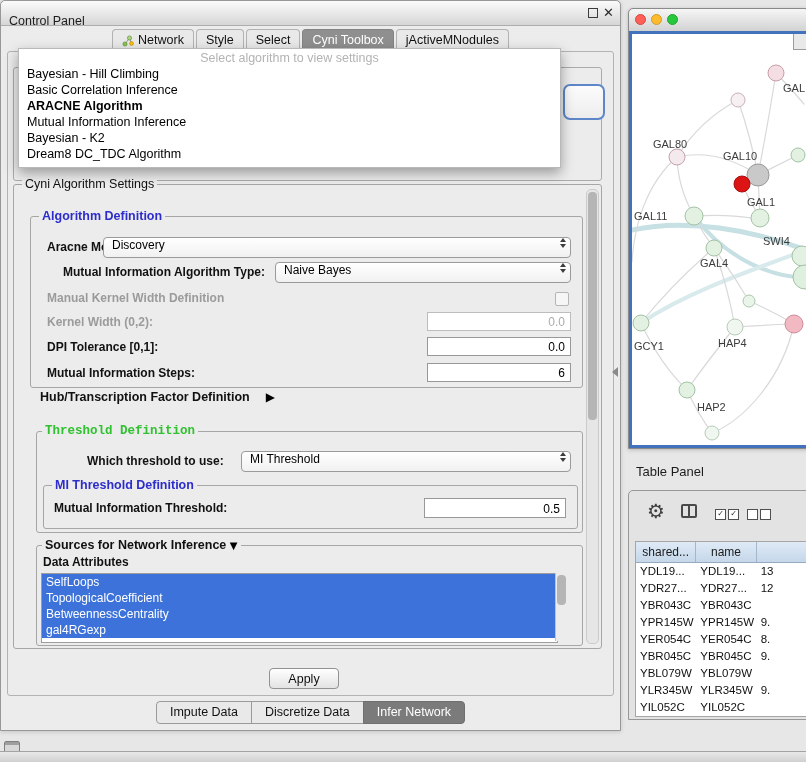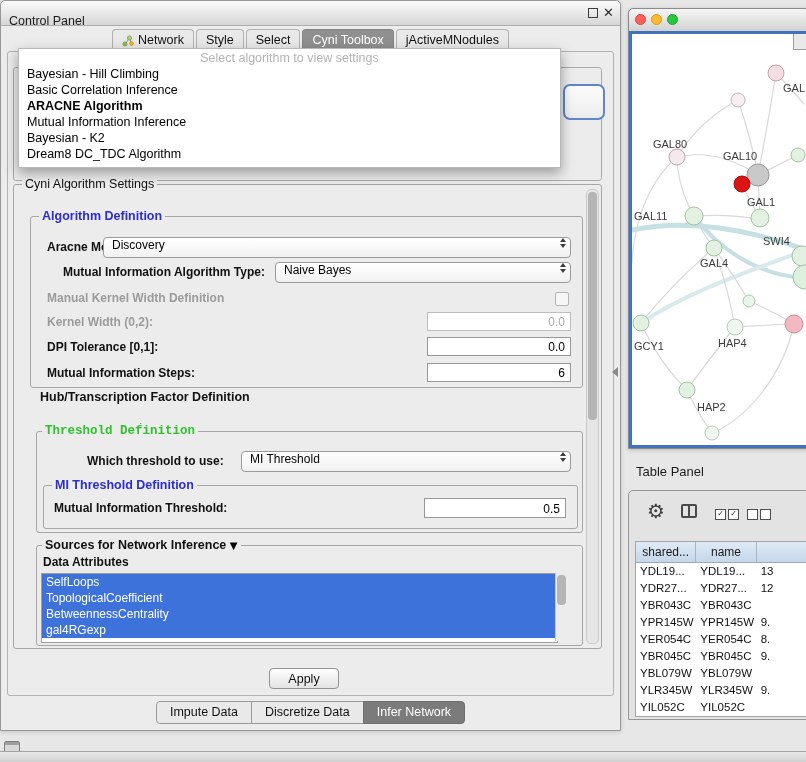--- a/index.html
+++ b/index.html
@@ -49,21 +49,21 @@
   .combo{position:absolute;height:21px;background:linear-gradient(#ffffff,#f1f1f1);border:1px solid #9a9a9a;
       border-radius:4px;display:flex;align-items:flex-start;font-size:12px;color:#000;padding:0 4px 0 8px;box-sizing:border-box;}
   .spin{margin-left:auto;display:flex;flex-direction:column;align-items:center;gap:2px;padding-left:6px;}
   .spin .up{width:0;height:0;border-left:3.5px solid transparent;border-right:3.5px solid transparent;border-bottom:4.5px solid #3d3d3d;}
   .spin .dn{width:0;height:0;border-left:3.5px solid transparent;border-right:3.5px solid transparent;border-top:4.5px solid #3d3d3d;}
   .tfield{position:absolute;height:19px;line-height:19px;background:#fff;border:1px solid #989898;font-size:12px;color:#000;
       text-align:right;padding:0 5px;box-sizing:border-box;}
   .tfield.dis{color:#ababab;border-color:#bdbdbd;}
   .cb{position:absolute;width:12px;height:12px;border:1px solid #b5b5b5;background:#f6f6f6;border-radius:2px;}
 
-  .hub-row{position:absolute;left:26px;top:205px;font-size:12.5px;font-weight:bold;color:#111;display:flex;align-items:center;gap:16px;flex-direction:column;}
+  .hub-row{position:absolute;left:26px;top:205px;font-size:12.5px;font-weight:bold;color:#111;display:flex;align-items:center;gap:16px;}
   .tri-right{font-family:"DejaVu Sans",sans-serif;font-size:12px;color:#000;}
   .tri-down{font-family:"DejaVu Sans",sans-serif;font-size:10px;color:#000;}
 
   .vsb{position:absolute;right:2px;top:4px;bottom:4px;width:11px;background:#e6e6e6;border:1px solid #cbcbcb;border-radius:5px;}
   .vsb .thumb{position:absolute;left:1px;right:1px;top:2px;height:228px;background:#b5b5b5;border-radius:4px;}
 
   .listbox{position:absolute;left:4px;top:27px;width:515px;height:68px;background:#fff;border:1px solid #9d9d9d;overflow:hidden;}
   .attr-item{height:16px;line-height:16px;background:#3c72d9;color:#fff;font-size:12px;padding-left:4px;white-space:nowrap;}
   .list-sb{position:absolute;right:0;top:0;bottom:0;width:11px;background:#ececec;border-left:1px solid #c4c4c4;}
   .list-sb .thumb{position:absolute;left:1px;right:1px;top:2px;height:30px;background:#b5b5b5;border-radius:4px;}

